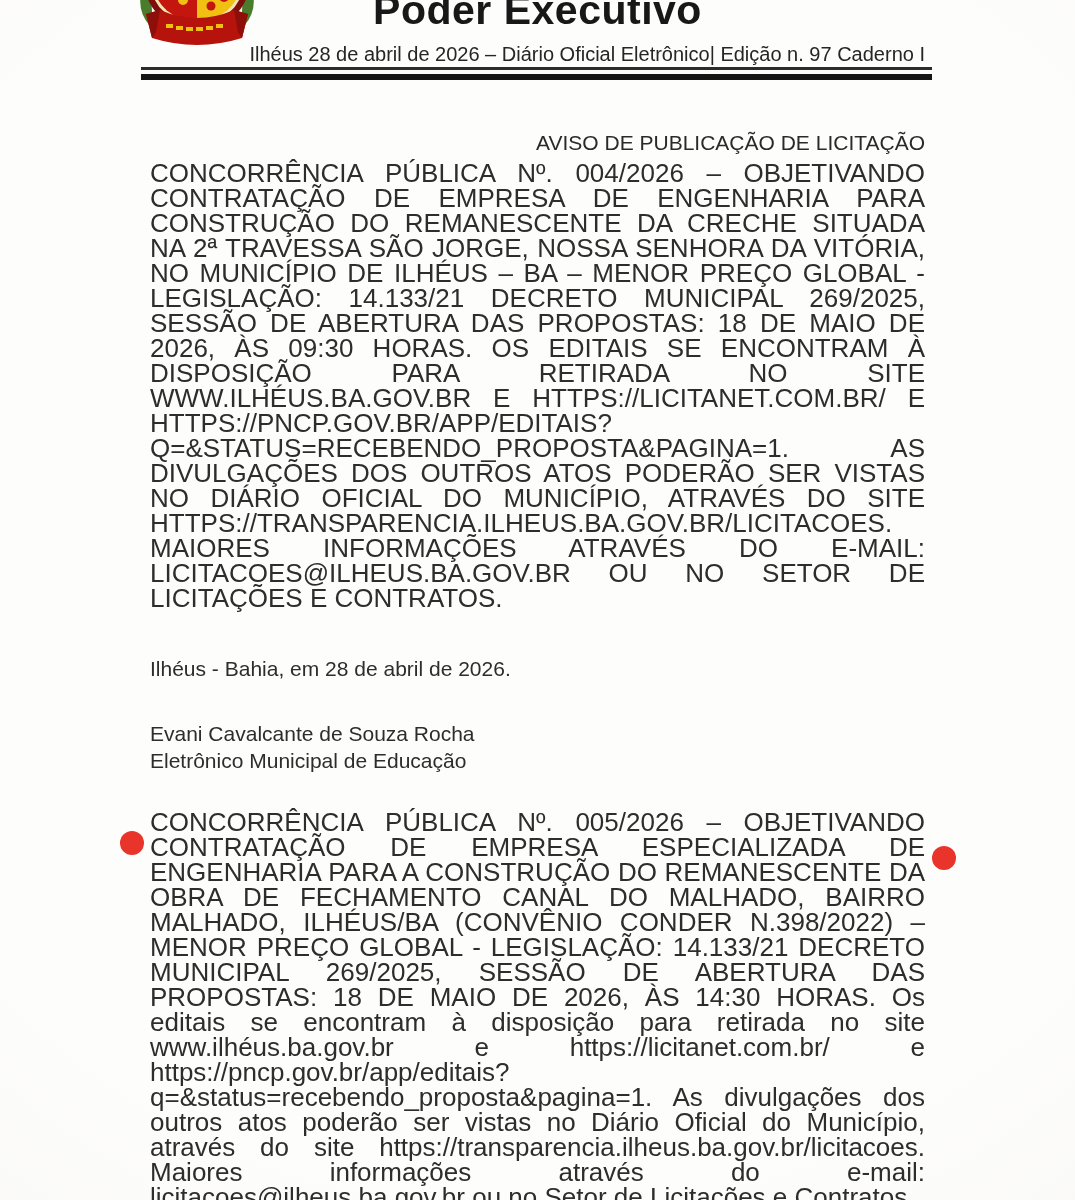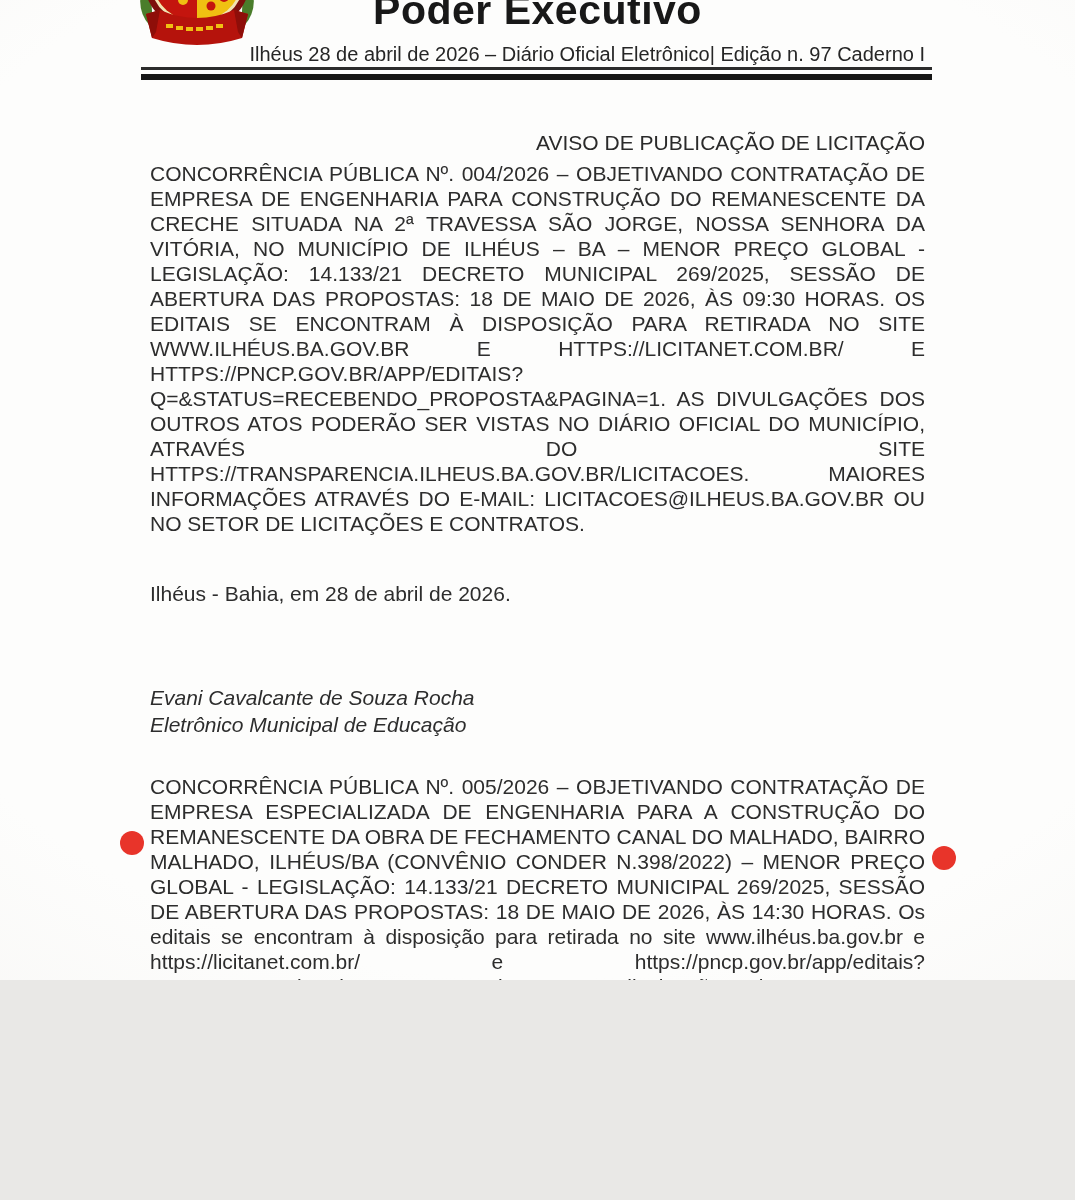--- a/index.html
+++ b/index.html
@@ -1,18 +1,18 @@
 <!DOCTYPE html>
 <html lang="pt"><head>
 <meta charset="utf-8">
 <style>
   html,body{margin:0;padding:0;background:#e9e8e6;}
   .page{
     position:relative;
-    width:1075px;height:980px;
+    width:1075px;height:1200px;
     margin:0 auto;
     overflow:hidden;
     background:radial-gradient(ellipse 120% 100% at 50% 45%, #fdfdfc 55%, #f6f5f3 88%, #efeeec 100%);
     font-family:"Liberation Sans","DejaVu Sans",sans-serif;
     color:#2d2d2d;
   }
   .content{position:relative;width:775px;margin:0 auto;}
   
   .logo{position:absolute;left:136px;top:-60px;width:122px;height:112px;}
   .mh-titles{padding-top:0;margin-top:-13px;text-align:center;}
@@ -24,28 +24,28 @@
     margin-top:9px;text-align:right;
     font-size:20px;line-height:22px;color:#262626;
   }
   .rule-thin{height:3px;background:#2c2c2c;margin:2px -7px 0 -9px;}
   .rule-thick{height:6px;background:#161616;margin:4px -7px 0 -9px;}
   
   .doc-heading{margin-top:50px;text-align:right;font-size:21px;line-height:25px;color:#2a2a2a;}
   
   .notice-body{
     margin:6px 0 0 0;
-    font-size:21px;line-height:25px;
+    font-size:26px;line-height:25px;
     text-align:justify;text-justify:inter-word;
     overflow-wrap:anywhere;word-break:break-word;
     color:#2d2d2d;
   }
   .notice-body.second{margin-top:36px;}
   .place-date{margin:45px 0 0 0;font-size:21px;line-height:25px;}
-  .signature{margin-top:78px;font-size:21px;line-height:27px;font-style:italic;}
+  .signature{margin-top:39px;font-size:21px;line-height:27px;}
   
   .red-dot{position:absolute;width:24px;height:24px;border-radius:50%;}
   .red-dot.left{left:120px;top:831px;}
   .red-dot.right{left:932px;top:846px;}
 </style>
 </head>
 <body>
 
 <div class="page">
 

